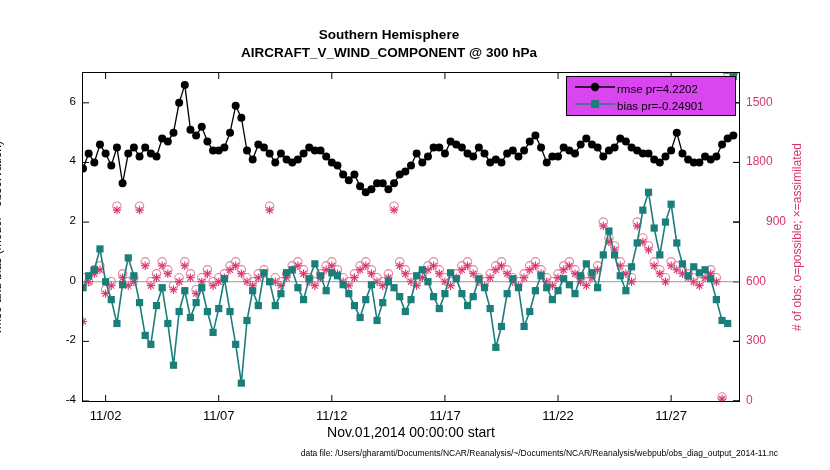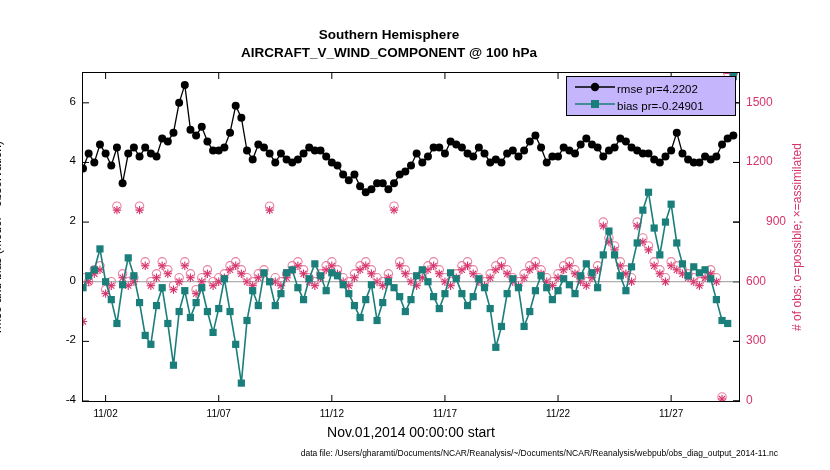--- a/index.html
+++ b/index.html
@@ -39,43 +39,43 @@
     font-size:8.5px;color:#000;
   }
 
   .ytick-left{
     position:absolute;text-align:right;width:34px;font-size:11.5px;color:#000;
   }
   .ytick-right{
     position:absolute;text-align:left;width:46px;font-size:12px;color:#d6336c;
   }
   .xtick{
-    position:absolute;text-align:center;width:60px;font-size:10px;color:#000;
+    position:absolute;text-align:center;width:60px;font-size:13px;color:#000;
   }
 
   
   #legend{
     position:absolute;left:566px;top:76px;width:170px;height:40px;
-    background:#c4b5fd;border:1px solid #000;box-sizing:border-box;
+    background:#d946ef;border:1px solid #000;box-sizing:border-box;
     font-size:11.5px;color:#000;
   }
   #legend .row{position:absolute;left:6px;height:16px;line-height:16px;white-space:nowrap;}
   #legend .row.r1{top:3px;}
   #legend .row.r2{top:20px;}
   #legend .sym{display:inline-block;width:44px;vertical-align:middle;}
   #legend .txt{vertical-align:middle;}
 </style>
 </head>
 <body>
 
 <div id="root">
 
   <div class="title">
     <span>Southern Hemisphere</span>
-    <span class="l2">AIRCRAFT_V_WIND_COMPONENT @ 100 hPa</span>
+    <span class="l2">AIRCRAFT_V_WIND_COMPONENT @ 300 hPa</span>
   </div>
 
   <div class="ylabel-left">rmse and bias (model - observation)</div>
   <div class="ylabel-right"># of obs: o=possible; ×=assimilated</div>
   <div class="xlabel">Nov.01,2014 00:00:00 start</div>
   <div class="footer">data file: /Users/gharamti/Documents/NCAR/Reanalysis/~/Documents/NCAR/Reanalysis/webpub/obs_diag_output_2014-11.nc</div>
 
   <div id="plot">
     <div id="svgwrap"><svg width="656" height="328">
           <line x1="0" y1="328" x2="6" y2="328" stroke="#000" stroke-width="1"></line>
@@ -1396,21 +1396,21 @@
       <div class="ytick-left" style="left: 42px; top: 273.727px;">0</div>
       <div class="ytick-left" style="left: 42px; top: 214.091px;">2</div>
       <div class="ytick-left" style="left: 42px; top: 154.455px;">4</div>
       <div class="ytick-left" style="left: 42px; top: 94.8182px;">6</div>
     </div>
   <div id="ticks-right">
       <div class="ytick-right" style="left: 746px; top: 393px;">0</div>
       <div class="ytick-right" style="left: 746px; top: 333.364px;">300</div>
       <div class="ytick-right" style="left: 746px; top: 273.727px;">600</div>
       <div class="ytick-right" style="left: 766px; top: 214.091px;">900</div>
-      <div class="ytick-right" style="left: 746px; top: 154.455px;">1200</div>
+      <div class="ytick-right" style="left: 746px; top: 154.455px;">1800</div>
       <div class="ytick-right" style="left: 746px; top: 94.8182px;">1500</div>
     </div>
   <div id="ticks-x">
       <div class="xtick" style="left: 75.6207px; top: 408px;">11/02</div>
       <div class="xtick" style="left: 188.724px; top: 408px;">11/07</div>
       <div class="xtick" style="left: 301.828px; top: 408px;">11/12</div>
       <div class="xtick" style="left: 414.931px; top: 408px;">11/17</div>
       <div class="xtick" style="left: 528.034px; top: 408px;">11/22</div>
       <div class="xtick" style="left: 641.138px; top: 408px;">11/27</div>
     </div>

